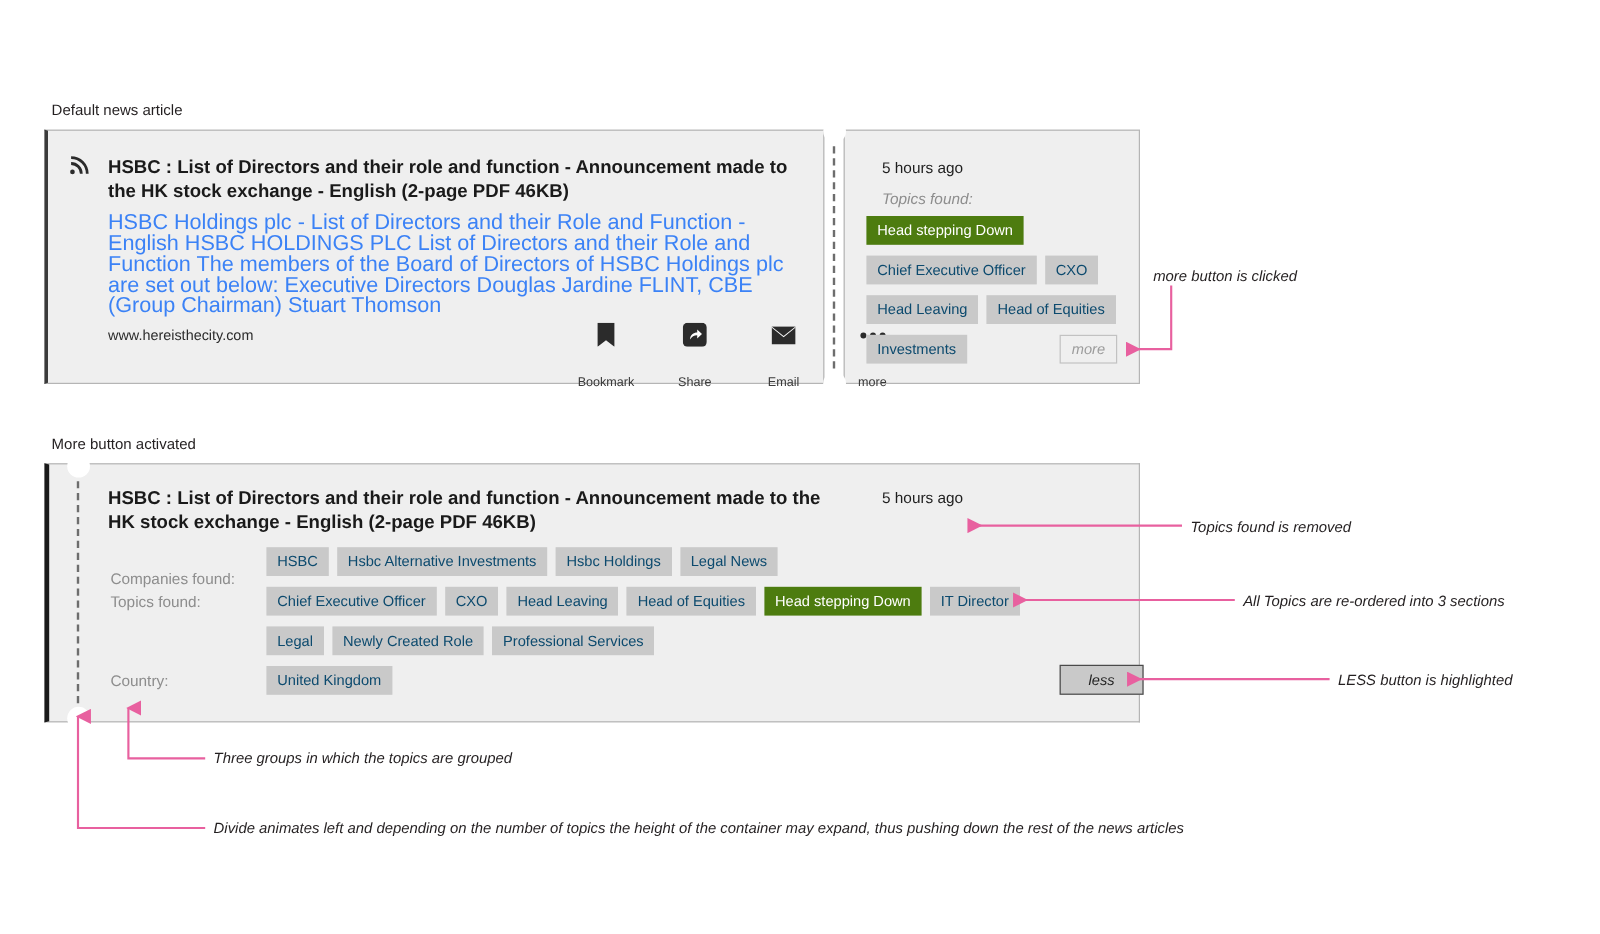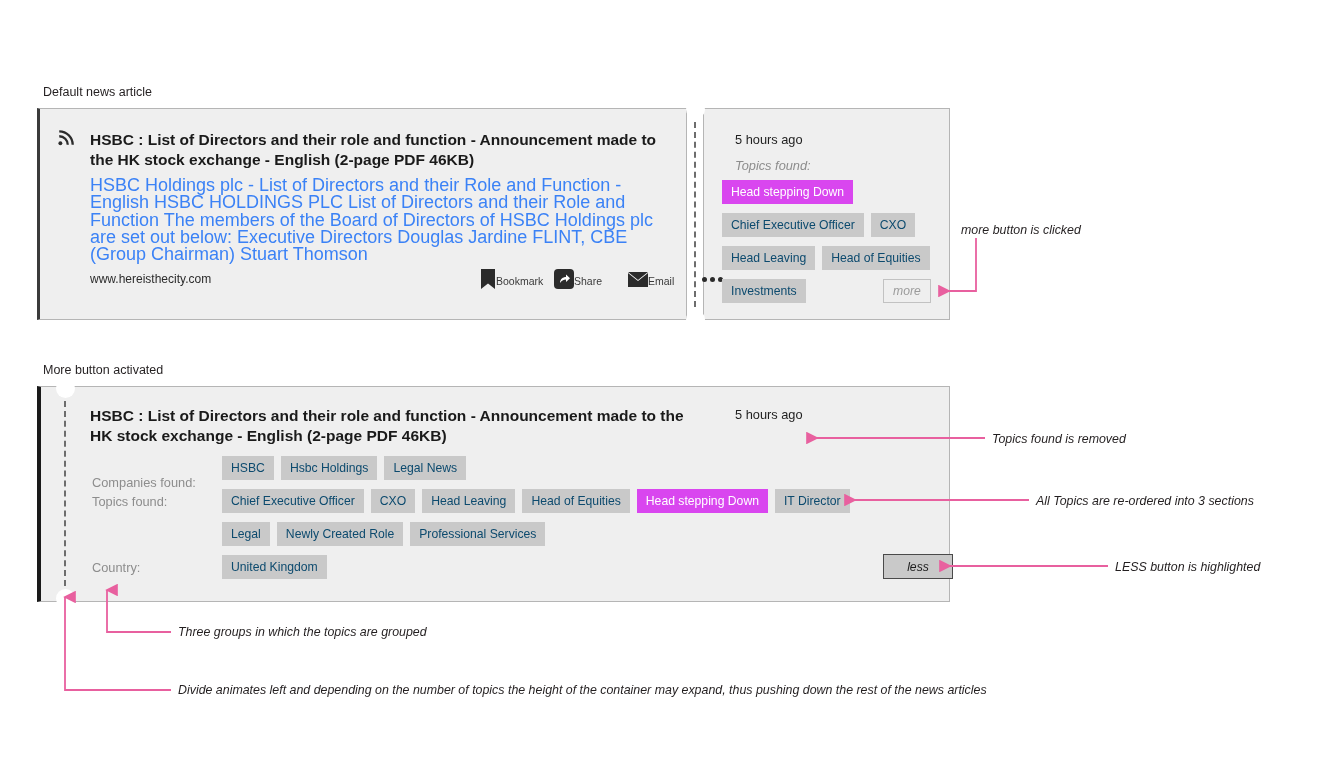--- a/index.html
+++ b/index.html
@@ -99,22 +99,24 @@
 
   .actions {
     position: absolute;
     left: 480px; top: 268px;
     display: flex;
     gap: 24px;
   }
   .action {
     width: 50px;
     display: flex;
+    flex-direction: column;
     align-items: center;
     cursor: pointer;
+    gap: 20px;
   }
   .action .glyph {
     height: 22px;
     display: flex;
     align-items: center;
     justify-content: center;
   }
   .action .lbl {
     margin-top: 3px;
     font-size: 10.5px;
@@ -144,21 +146,21 @@
     align-items: center;
     justify-content: center;
     height: 24px;
     padding: 0 9px;
     background: #c9c9c9;
     color: #0c4a6e;
     font-size: 12.2px;
     white-space: nowrap;
     cursor: pointer;
   }
-  .tag.dark { background: #d946ef; color: #ffffff; }
+  .tag.dark { background: #4d7c0f; color: #ffffff; }
 
   .tagrow { position: absolute; display: flex; gap: 7px; }
   #r1-row1 { left: 722px; top: 180px; }
   #r1-row2 { left: 722px; top: 213px; }
   #r1-row3 { left: 722px; top: 246px; }
   #r1-row4 { left: 722px; top: 279px; border-radius: 12px; }
 
   .btn-more {
     position: absolute;
     left: 883px; top: 279px;
@@ -338,20 +340,21 @@
 
   <div class="article-title-2">HSBC : List of Directors and their role and function - Announcement made to the HK stock exchange - English (2-page PDF 46KB)</div>
   <div class="time-ago" id="time-2">5 hours ago</div>
 
   <div class="group-label" id="lbl-companies">Companies found:</div>
   <div class="group-label" id="lbl-topics">Topics found:</div>
   <div class="group-label" id="lbl-country">Country:</div>
 
   <div class="tagrow" id="g-companies">
       <span class="tag">HSBC</span>
+      <span class="tag">Hsbc Alternative Investments</span>
       <span class="tag">Hsbc Holdings</span>
       <span class="tag">Legal News</span>
     </div>
   <div class="tagrow" id="g-topics1">
       <span class="tag">Chief Executive Officer</span>
       <span class="tag">CXO</span>
       <span class="tag">Head Leaving</span>
       <span class="tag">Head of Equities</span>
       <span class="tag dark">Head stepping Down</span>
       <span class="tag">IT Director</span>

